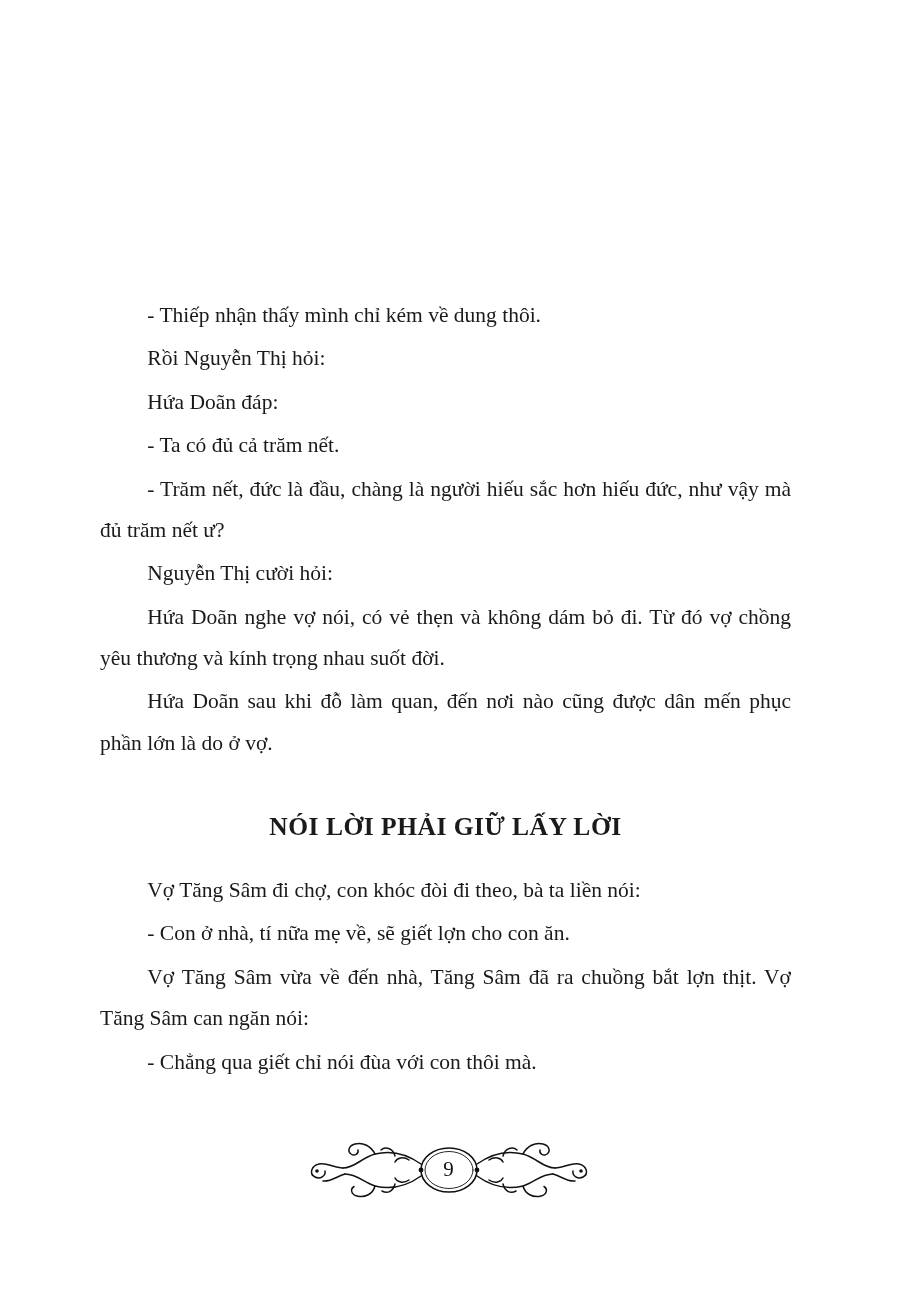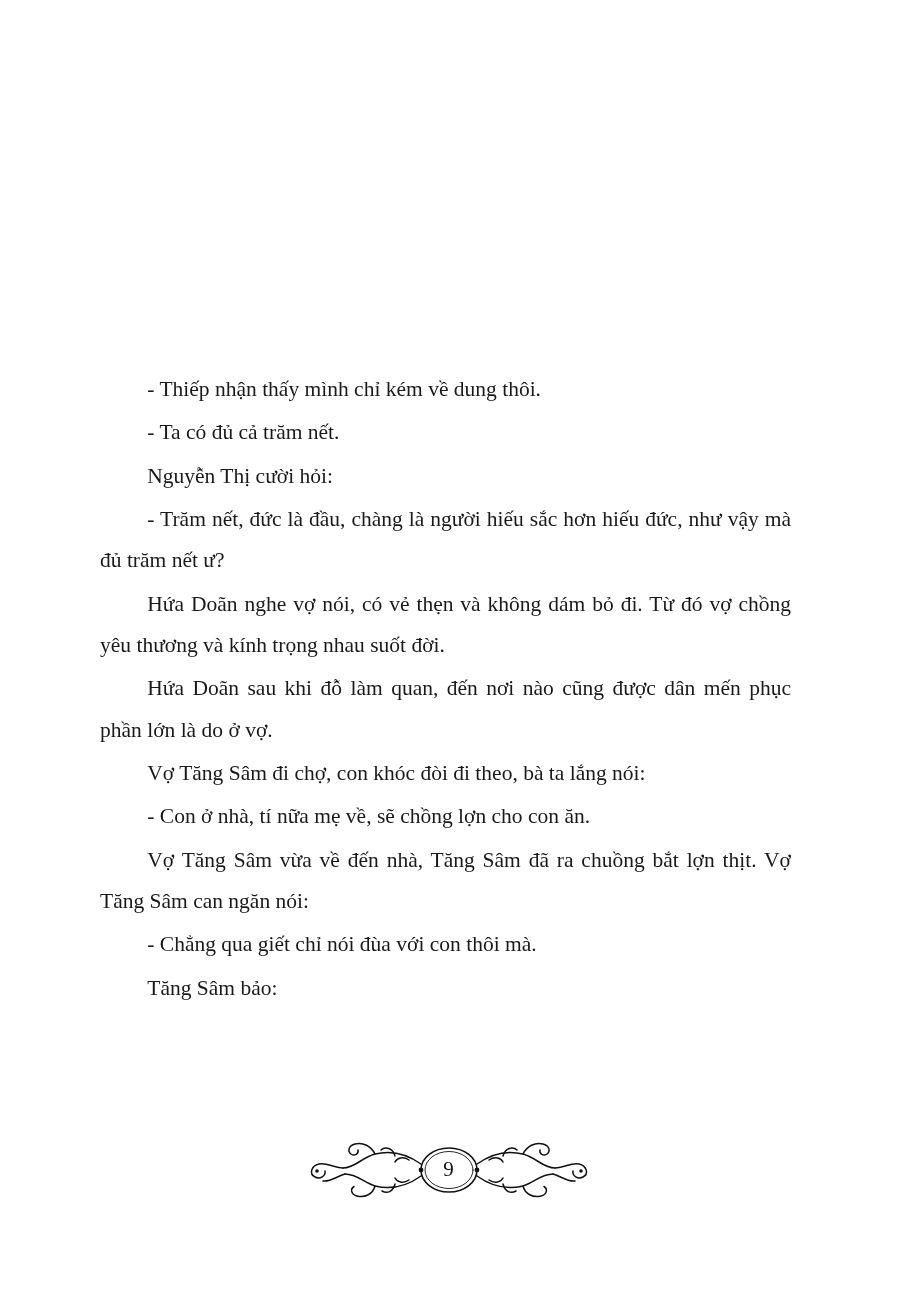--- a/index.html
+++ b/index.html
@@ -76,34 +76,36 @@
     justify-content: center;
   }
 </style>
 </head>
 <body>
 
 <div class="page">
 
   <div class="body-text">
     <p class="para">- Thiếp nhận thấy mình chỉ kém về dung thôi.</p>
+    <p class="para">Rồi Nguyễn Thị hỏi:</p>
+    <p class="para">Hứa Doãn đáp:</p>
     <p class="para">- Ta có đủ cả trăm nết.</p>
+    <p class="para">- Trăm nết, đức là đầu, chàng là người hiếu sắc hơn hiếu đức, như vậy mà đủ trăm nết ư?</p>
     <p class="para">Nguyễn Thị cười hỏi:</p>
-    <p class="para">- Trăm nết, đức là đầu, chàng là người hiếu sắc hơn hiếu đức, như vậy mà đủ trăm nết ư?</p>
     <p class="para">Hứa Doãn nghe vợ nói, có vẻ thẹn và không dám bỏ đi. Từ đó vợ chồng yêu thương và kính trọng nhau suốt đời.</p>
     <p class="para">Hứa Doãn sau khi đỗ làm quan, đến nơi nào cũng được dân mến phục phần lớn là do ở vợ.</p>
   </div>
 
+  <h2 class="section-title">NÓI LỜI PHẢI GIỮ LẤY LỜI</h2>
 
   <div class="body-text">
-    <p class="para">Vợ Tăng Sâm đi chợ, con khóc đòi đi theo, bà ta lắng nói:</p>
-    <p class="para">- Con ở nhà, tí nữa mẹ về, sẽ chồng lợn cho con ăn.</p>
+    <p class="para">Vợ Tăng Sâm đi chợ, con khóc đòi đi theo, bà ta liền nói:</p>
+    <p class="para">- Con ở nhà, tí nữa mẹ về, sẽ giết lợn cho con ăn.</p>
     <p class="para">Vợ Tăng Sâm vừa về đến nhà, Tăng Sâm đã ra chuồng bắt lợn thịt. Vợ Tăng Sâm can ngăn nói:</p>
     <p class="para">- Chẳng qua giết chỉ nói đùa với con thôi mà.</p>
-    <p class="para">Tăng Sâm bảo:</p>
   </div>
 
 </div>
 
 <div class="footer">
   <div class="footer-wrap">
     <svg class="ornament" width="300" height="72" viewBox="0 0 300 72">
       <g fill="none" stroke="#111" stroke-width="1.5" stroke-linecap="round">
 
         <ellipse cx="150" cy="36" rx="28" ry="22" stroke-width="1.6"></ellipse>

